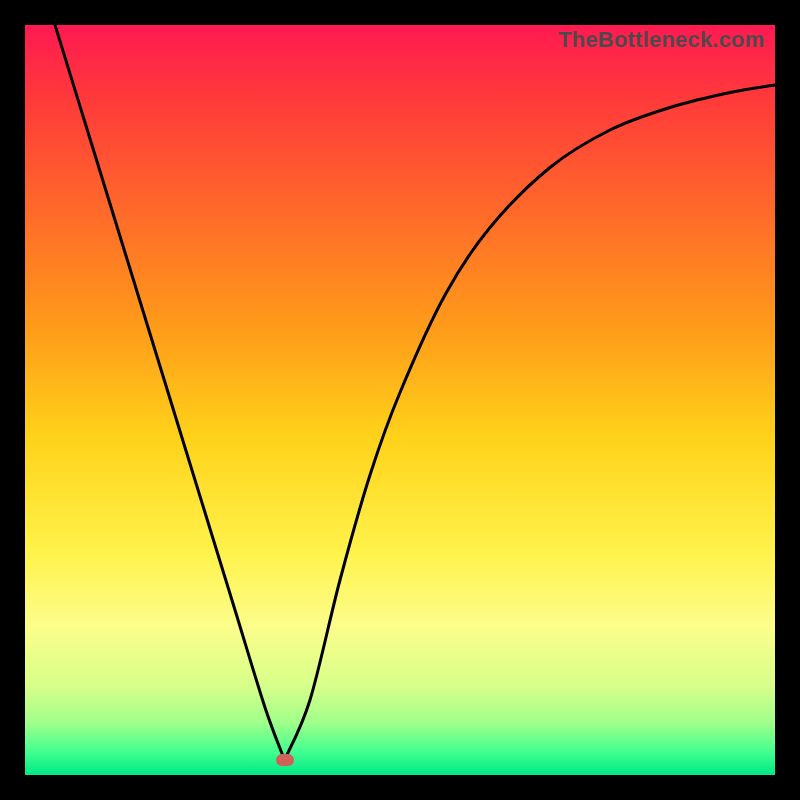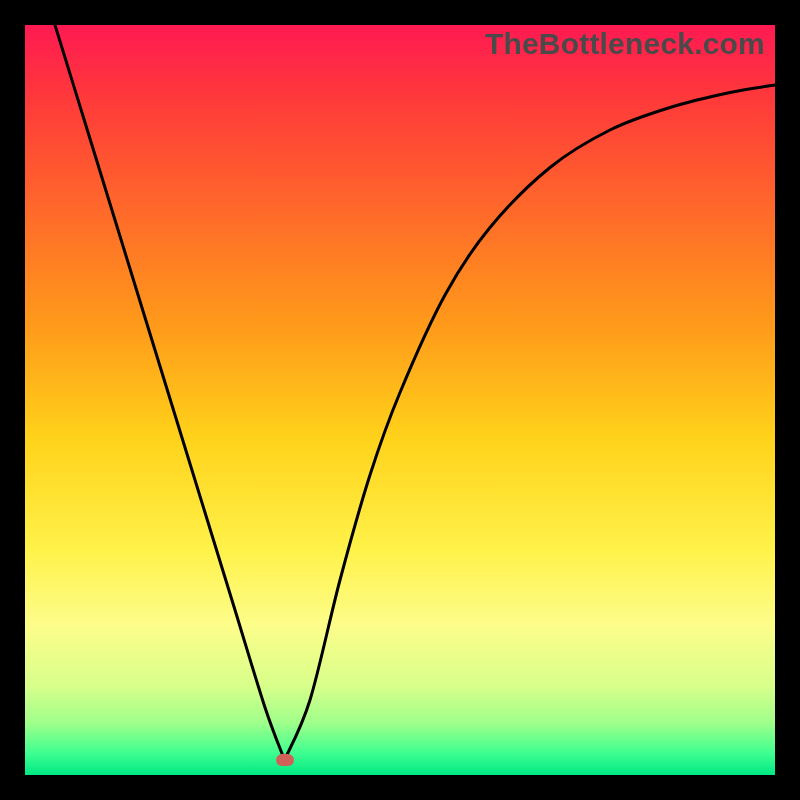--- a/index.html
+++ b/index.html
@@ -25,21 +25,21 @@
     top: 25px;
     width: 750px;
     height: 750px;
     overflow: hidden;
   }
   .watermark {
     position: absolute;
     top: 2px;
     right: 10px;
     color: #4a4a4a;
-    font-size: 30px;
+    font-size: 22px;
     font-weight: 600;
     letter-spacing: 0.2px;
     user-select: none;
   }
   .marker {
     position: absolute;
     width: 18px;
     height: 12px;
     border-radius: 6px / 6px;
     background: #d06158;

